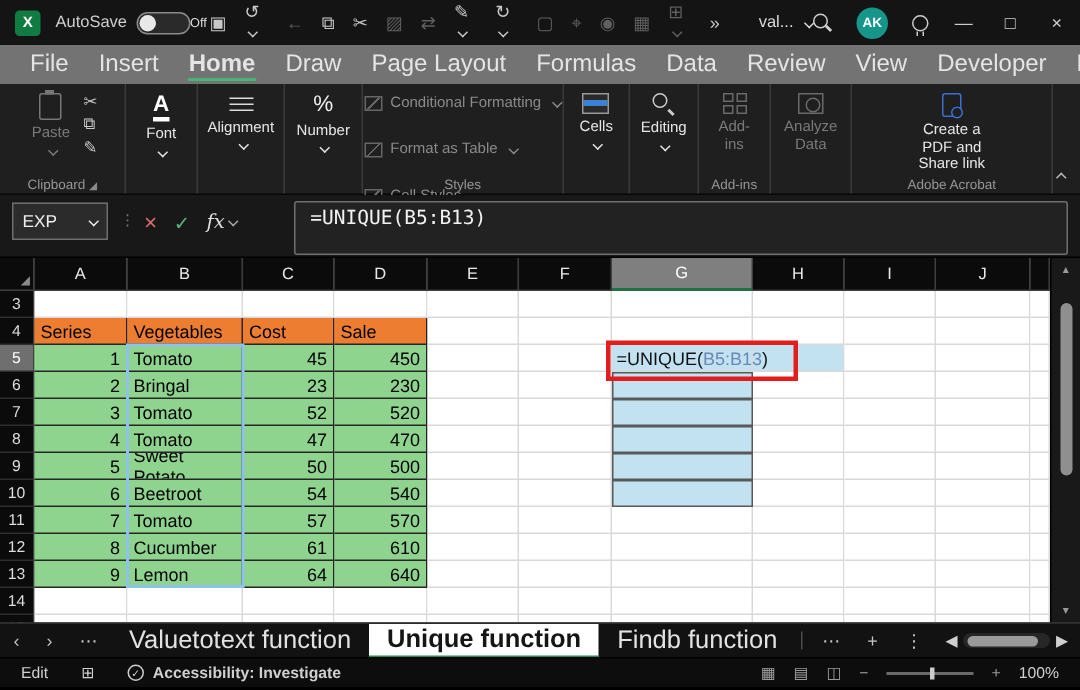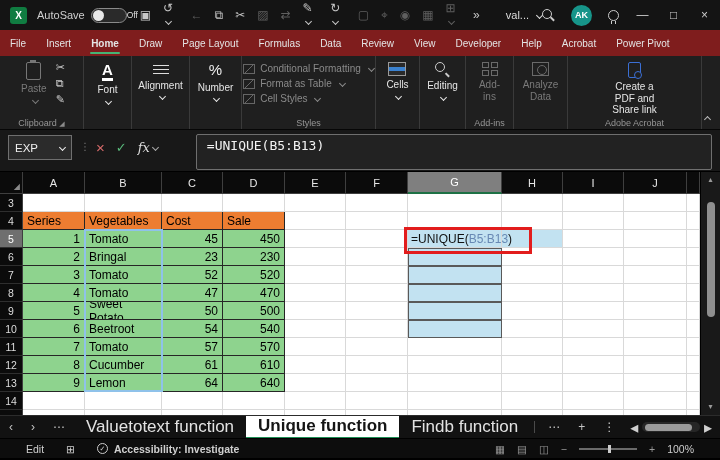--- a/index.html
+++ b/index.html
@@ -22,21 +22,21 @@
   .tb-right { margin-left:auto; display:flex; align-items:center; }
   .mag { position:relative; width:13px; height:13px; display:inline-block; }
   .mag::before { content:""; position:absolute; width:8px; height:8px; border:1.5px solid #ccc; border-radius:50%; left:0; top:0; }
   .mag::after { content:""; position:absolute; width:5px; height:1.5px; background:#ccc; transform:rotate(45deg); right:0; bottom:2px; }
   .avatar { width:21px; height:21px; border-radius:50%; background:#17958A; color:#fff; font-size:9px; font-weight:bold; display:flex; align-items:center; justify-content:center; margin:0 16px; }
   .bulb { position:relative; width:11px; height:11px; border:1.5px solid #ccc; border-radius:50%; display:inline-block; margin-right:8px; }
   .bulb::after { content:""; position:absolute; left:2px; bottom:-4px; width:3px; height:3px; border-left:1.5px solid #ccc; border-right:1.5px solid #ccc; }
   .winbtn { width:31px; height:30px; display:flex; align-items:center; justify-content:center; color:#ccc; font-size:12px; }
 
   
-  .tabrow { position:absolute; top:30px; left:0; right:0; height:26px; background:#7f1d1d; display:flex; align-items:center; font-size:10px; color:#e4e4e4; }
+  .tabrow { position:absolute; top:30px; left:0; right:0; height:26px; background:#737373; display:flex; align-items:center; padding-left:10px; font-size:16px; color:#e4e4e4; }
   .rtab { padding:0 10px; height:26px; display:flex; align-items:center; position:relative; white-space:nowrap; }
   .rtab.active { font-weight:bold; }
   .rtab.active::after { content:""; position:absolute; left:9px; right:9px; bottom:2px; height:2px; background:#45B475; border-radius:1px; }
 
   
   .ribbon { position:absolute; top:56px; left:0; right:0; height:74px; background:#1f1f1f; border-bottom:1px solid #060606; display:flex; color:#d6d6d6; }
   .rgroup { position:relative; border-right:1px solid #3a3a3a; padding:5px 4px 14px; display:flex; align-items:flex-start; justify-content:center; flex:none; }
   .glabel { position:absolute; bottom:1px; left:0; right:0; text-align:center; font-size:9px; color:#969696; white-space:nowrap; }
   .bigbtn { display:flex; flex-direction:column; align-items:center; gap:3px; font-size:10px; color:#e6e6e6; padding:1px 3px; text-align:center; line-height:1.15; }
   .bigbtn.gray { color:#7a7a7a; }
@@ -46,21 +46,21 @@
   .cellsic { width:18px; height:14px; border:1px solid #9a9a9a; background:linear-gradient(#2a2a2a 33%, #3B82D0 33%, #3B82D0 66%, #2a2a2a 66%); }
   .addic { display:grid; grid-template-columns:7px 7px; grid-template-rows:6px 6px; gap:2px; }
   .addic i { border:1px solid #6a6a6a; }
   .anic { width:17px; height:14px; border:1px solid #6a6a6a; position:relative; }
   .anic::after { content:""; position:absolute; left:4px; top:2px; width:8px; height:8px; border:1px solid #6a6a6a; border-radius:50%; }
   .pdfic { position:relative; width:13px; height:16px; border:1.5px solid #3b6fd4; border-radius:2px; }
   .pdfic::after { content:""; position:absolute; right:-2px; bottom:-2px; width:6px; height:6px; border:1.2px solid #3b6fd4; border-radius:50%; background:#1f1f1f; }
   .clip { position:relative; width:15px; height:18px; border:1.5px solid #777; border-radius:2px; }
   .clip::before { content:""; position:absolute; top:-3px; left:3px; width:6px; height:3px; background:#777; }
   .smallcol { display:flex; flex-direction:column; gap:3px; margin-left:6px; font-size:11px; color:#c9c9c9; }
-  .styles-list { display:flex; flex-direction:column; gap:4px; font-size:10px; color:#8a8a8a; align-items:flex-start; padding-top:2px; }
+  .styles-list { display:flex; flex-direction:column; gap:20px; font-size:10px; color:#8a8a8a; align-items:flex-start; padding-top:2px; }
   .stitem { display:flex; align-items:center; gap:5px; white-space:nowrap; }
   .stic { width:12px; height:10px; border:1px solid #666; background:linear-gradient(135deg, transparent 45%, #666 45%, #666 55%, transparent 55%); flex:none; }
   .collapse { position:absolute; right:10px; bottom:4px; color:#bbb; }
   .ribbon-fill { flex:1; border-right:none; position:relative; }
 
   
   .formularow { position:absolute; top:130px; left:0; right:0; height:42px; background:#181818; border-bottom:1px solid #000; display:flex; align-items:flex-start; padding:3px 8px 0; }
   .namebox { width:64px; height:25px; margin-top:2px; background:#2b2b2b; border:1px solid #6f6f6f; border-radius:0; color:#eee; font-size:11.5px; display:flex; align-items:center; padding:0 6px; justify-content:space-between; }
   .fsep { color:#777; font-size:10px; margin:8px 4px 0 8px; }
   .fbtns { display:flex; align-items:center; gap:11px; margin:7px 10px 0 2px; font-size:13px; }
@@ -101,21 +101,21 @@
   .sheetbar { position:absolute; top:415px; left:0; right:0; height:23px; background:#121212; border-top:1px solid #2c2c2c; display:flex; align-items:center; color:#cfcfcf; }
   .snav { font-size:12px; padding:0 9px; color:#c4c4c4; }
   .stab { height:23px; display:flex; align-items:center; padding:0 12px; font-size:17px; color:#e2e2e2; white-space:nowrap; }
   .stab.active { background:#fff; color:#151515; font-weight:bold; border-bottom:2px solid #1E8E55; }
   .sdiv { width:1px; height:12px; background:#4a4a4a; margin:0 4px; }
   .hscroll { flex:1; display:flex; align-items:center; gap:4px; padding:0 8px 0 6px; }
   .htrack { flex:1; height:10px; background:#262626; border-radius:5px; display:flex; align-items:center; padding:0 3px; }
   .hthumb { width:90%; height:7px; background:#9a9a9a; border-radius:4px; }
 
   
-  .statusbar { position:absolute; top:438px; left:0; right:0; height:20px; background:#0d0d0d; border-top:1px solid #000; display:flex; align-items:center; font-size:10.5px; color:#cfcfcf; padding:0 26px; gap:22px; }
+  .statusbar { position:absolute; top:438px; left:0; right:0; height:20px; background:#0d0d0d; border-top:1px solid #000; display:flex; align-items:center; font-size:10.5px; color:#cfcfcf; padding:0 14px; gap:22px; }
   .acc { display:flex; align-items:center; gap:6px; font-weight:bold; }
   .acc-ic { width:11px; height:11px; border:1.2px solid #ccc; border-radius:50%; font-size:7px; display:flex; align-items:center; justify-content:center; font-weight:normal; }
   .sb-right { margin-left:auto; display:flex; align-items:center; gap:12px; color:#9a9a9a; }
   .zoomtrack { width:58px; height:2px; background:#6a6a6a; position:relative; }
   .zoomthumb { position:absolute; left:50%; top:-3px; width:3px; height:8px; background:#ccc; }
   .bottomstrip { position:absolute; top:458px; left:0; right:0; height:2px; background:#000; }
 </style>
 </head>
 <body>
 

